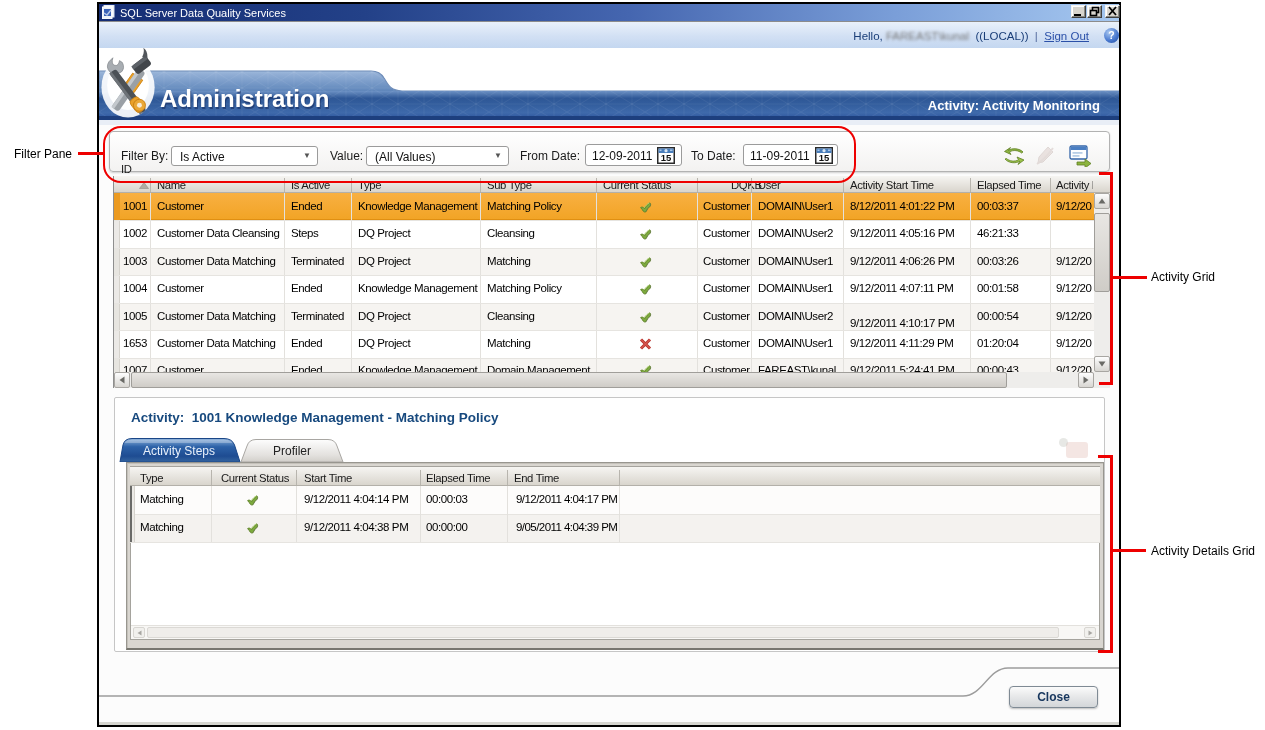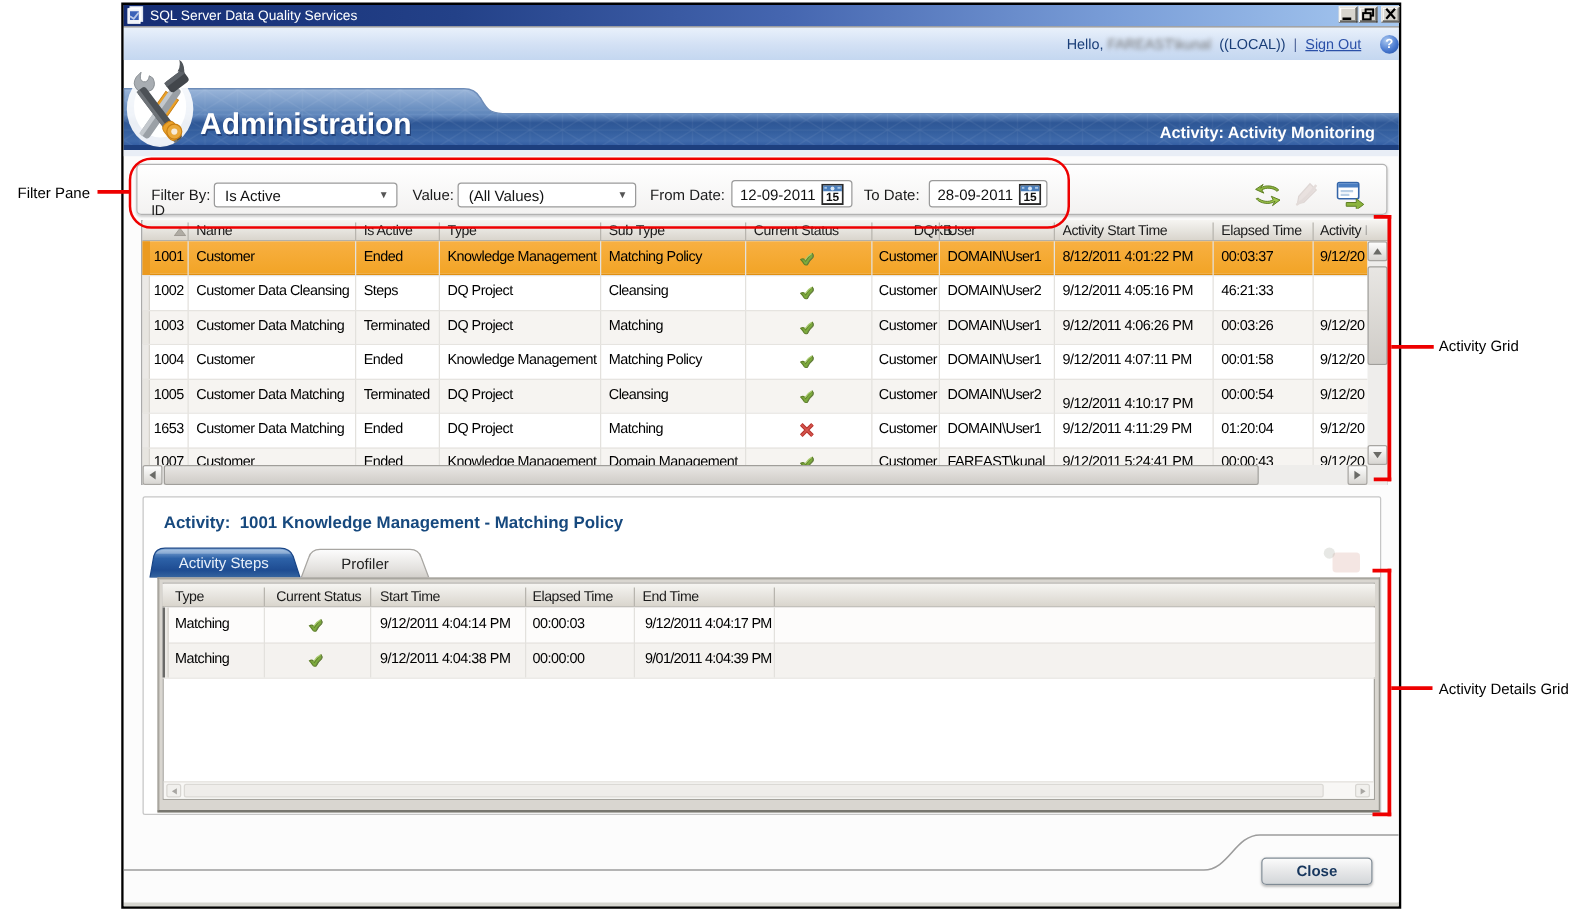--- a/index.html
+++ b/index.html
@@ -137,21 +137,21 @@
 <div class="abs" id="fpane"></div>
 <div class="lbl" style="left:121px;top:149px">Filter By:</div>
 <div class="ctl" style="left:171px;top:146px;width:147px;height:20px;padding:3px 0 0 8px">Is Active</div>
 <div class="caret" style="left:303px">▼</div>
 <div class="lbl" style="left:330px;top:149px">Value:</div>
 <div class="ctl" style="left:366px;top:146px;width:143px;height:20px;padding:3px 0 0 8px">(All Values)</div>
 <div class="caret" style="left:494px">▼</div>
 <div class="lbl" style="left:520px;top:149px">From Date:</div>
 <div class="ctl" style="left:585px;top:144px;width:97px;height:22px;padding:4px 0 0 6px">12-09-2011</div>
 <div class="lbl" style="left:691px;top:149px">To Date:</div>
-<div class="ctl" style="left:743px;top:144px;width:95px;height:22px;padding:4px 0 0 6px">28-09-2011</div>
+<div class="ctl" style="left:743px;top:144px;width:95px;height:22px;padding:4px 0 0 6px">11-09-2011</div>
 
 <svg class="abs" style="left:657px;top:147px" width="18" height="17" viewBox="0 0 18 17">
   <rect x="0.75" y="0.75" width="16.5" height="15.5" fill="#fff" stroke="#2a2a2a" stroke-width="1.5"></rect>
   <rect x="1.5" y="1.5" width="15" height="4.5" fill="#4a7ebb"></rect>
   <rect x="2.5" y="2.5" width="2" height="1.5" fill="#a8c6e8"></rect>
     <rect x="13" y="2.5" width="2.5" height="1.5" fill="#a8c6e8"></rect>
   <circle cx="9" cy="3.7" r="1.6" fill="#d8e6f4"></circle>
   <text x="9" y="14" text-anchor="middle" font-family="Liberation Sans, sans-serif" font-size="9.5" font-weight="bold" fill="#111">15</text>
 </svg>
 <svg class="abs" style="left:815px;top:147px" width="18" height="17" viewBox="0 0 18 17">
@@ -411,21 +411,21 @@
 <div class="cell" style="left:426px;top:493px">00:00:03</div>
 <div class="cell" style="left:516px;top:493px;width:106px;overflow:hidden;letter-spacing:-0.55px">9/12/2011 4:04:17 PM</div>
 <div class="cell" style="left:140px;top:521px">Matching</div>
 <svg class="abs" style="left:246px;top:522px" width="15" height="13" viewBox="0 0 15 13">
     <path d="M1.6 6.6 C2.8 5.8 4.0 6.0 4.9 7.0 L5.5 7.8 C7.0 5.2 8.8 3.2 10.9 1.8 C11.7 2.8 11.8 4.0 11.3 5.0 C9.4 6.5 7.9 8.5 6.9 10.8 C5.9 11.2 4.9 11.0 4.3 10.2 C3.5 8.8 2.6 7.6 1.6 6.6 Z" fill="#7cab3c" stroke="#5f7f2a" stroke-width="0.9"></path>
     <path d="M4.9 7.2 C6.5 4.8 8.3 2.9 10.5 1.9" stroke="#a9cc6e" stroke-width="1" fill="none"></path>
     <path d="M11.3 2.6 C11.7 3.4 11.7 4.2 11.3 4.9 C9.4 6.4 7.9 8.4 6.9 10.7" stroke="#6b7a55" stroke-width="0.8" fill="none" opacity="0.7"></path>
   </svg>
 <div class="cell" style="left:304px;top:521px">9/12/2011 4:04:38 PM</div>
 <div class="cell" style="left:426px;top:521px">00:00:00</div>
-<div class="cell" style="left:516px;top:521px;width:106px;overflow:hidden;letter-spacing:-0.55px">9/01/2011 4:04:39 PM</div>
+<div class="cell" style="left:516px;top:521px;width:106px;overflow:hidden;letter-spacing:-0.55px">9/05/2011 4:04:39 PM</div>
 <div class="abs" style="left:131px;top:625px;width:968px;height:14px;background:#f8f7f5;border-top:1px solid #e3e1dd"></div>
 <div class="abs" style="left:133px;top:627px;width:12px;height:11px;background:#f1f0ed;border:1px solid #d8d6d2;border-radius:2px"></div>
 <svg class="abs" style="left:137px;top:630px" width="5" height="6">
     <path d="M4.5 0.5 L4.5 5.5 L0.5 3 Z" fill="#a8a6a2"></path>
   </svg>
 <div class="abs" style="left:1084px;top:627px;width:12px;height:11px;background:#f1f0ed;border:1px solid #d8d6d2;border-radius:2px"></div>
 <svg class="abs" style="left:1088px;top:630px" width="5" height="6">
     <path d="M0.5 0.5 L0.5 5.5 L4.5 3 Z" fill="#a8a6a2"></path>
   </svg>
 <div class="abs" style="left:147px;top:627px;width:912px;height:11px;background:#efedea;border:1px solid #dbd9d5;border-radius:2px"></div>

